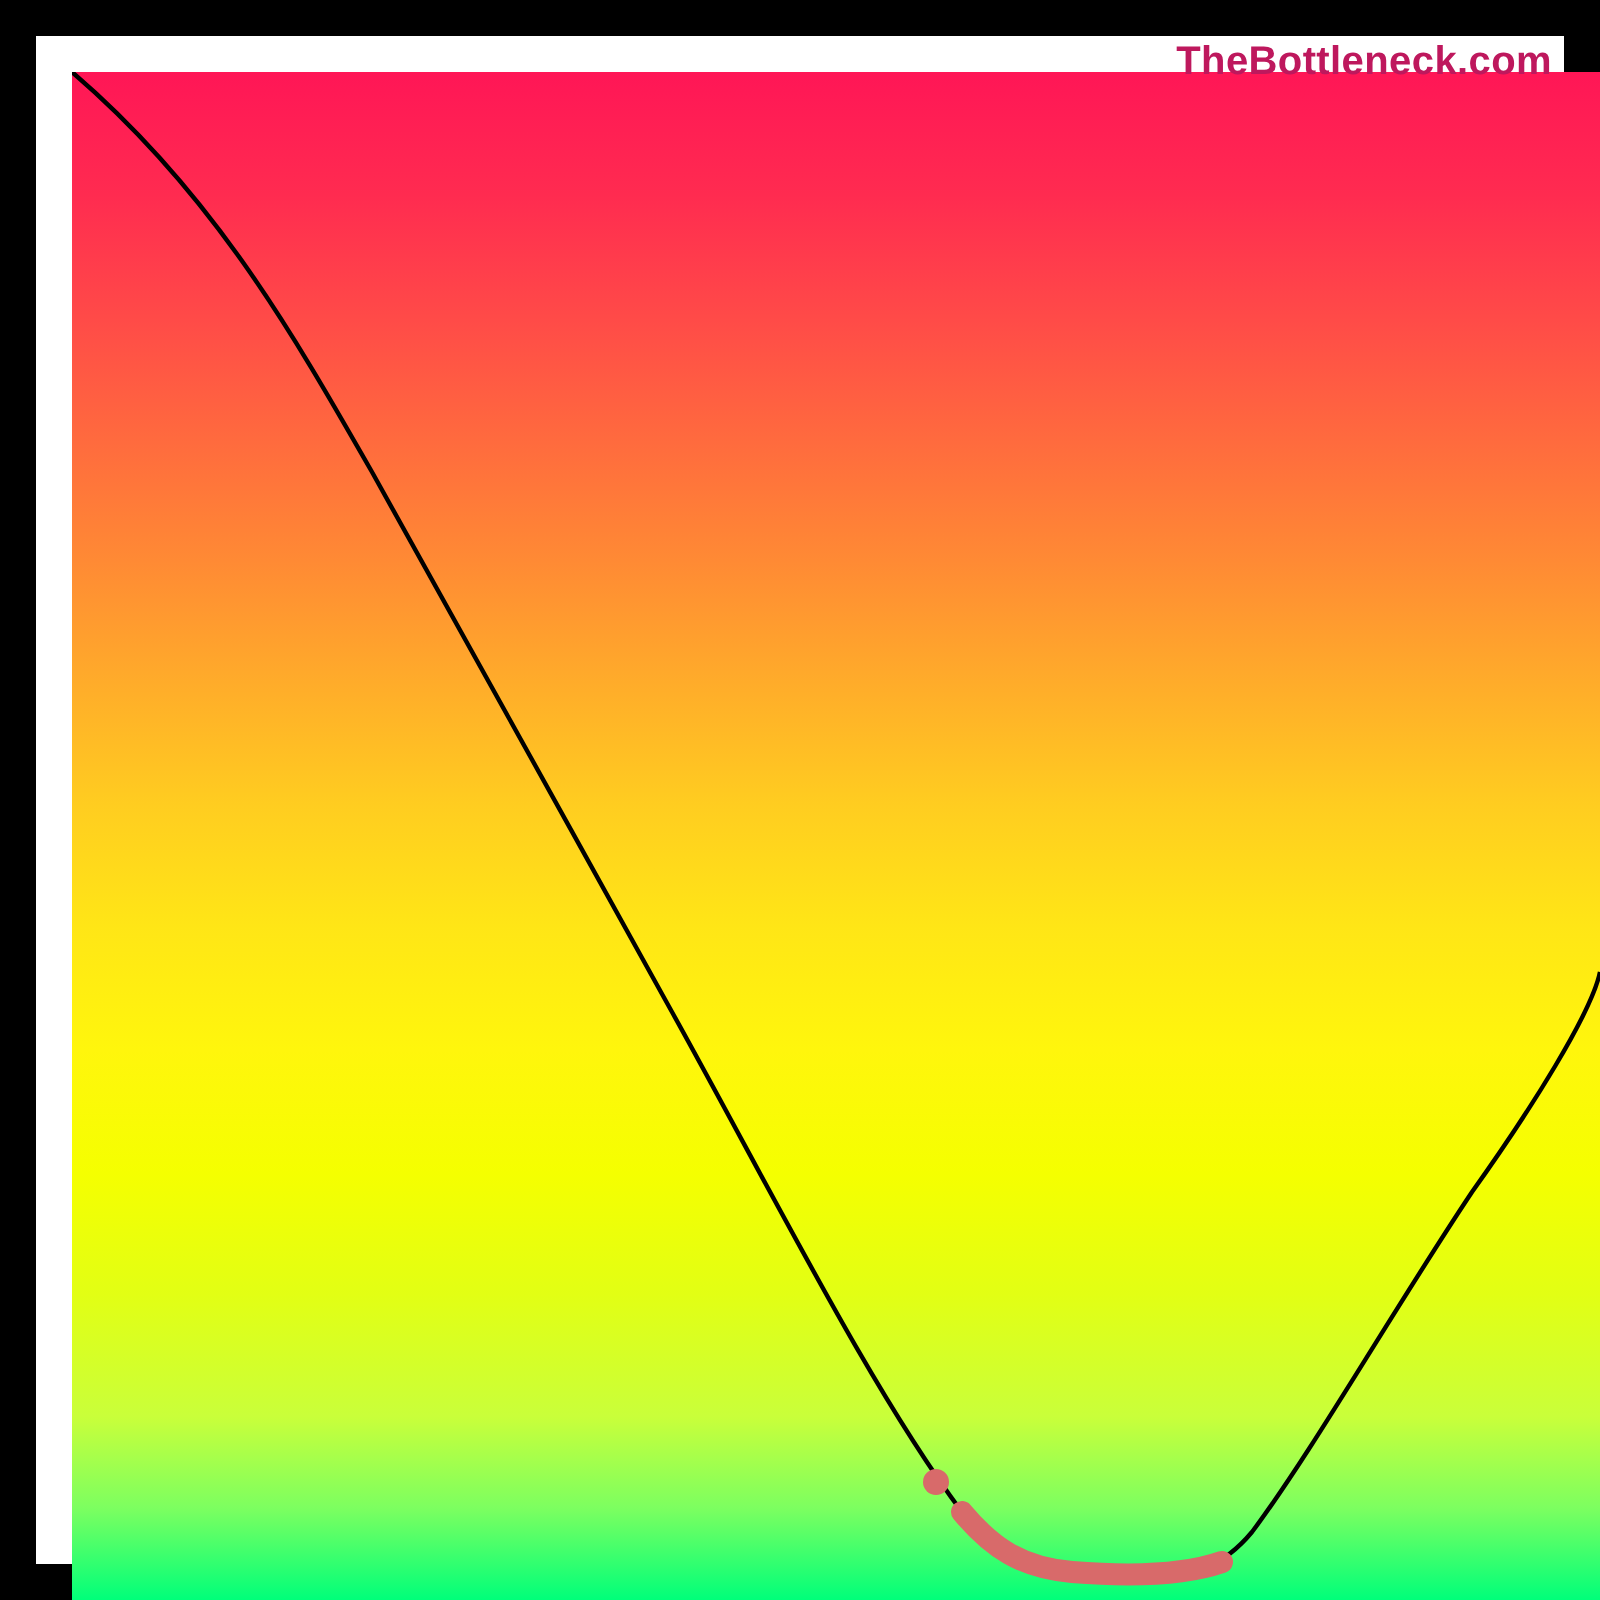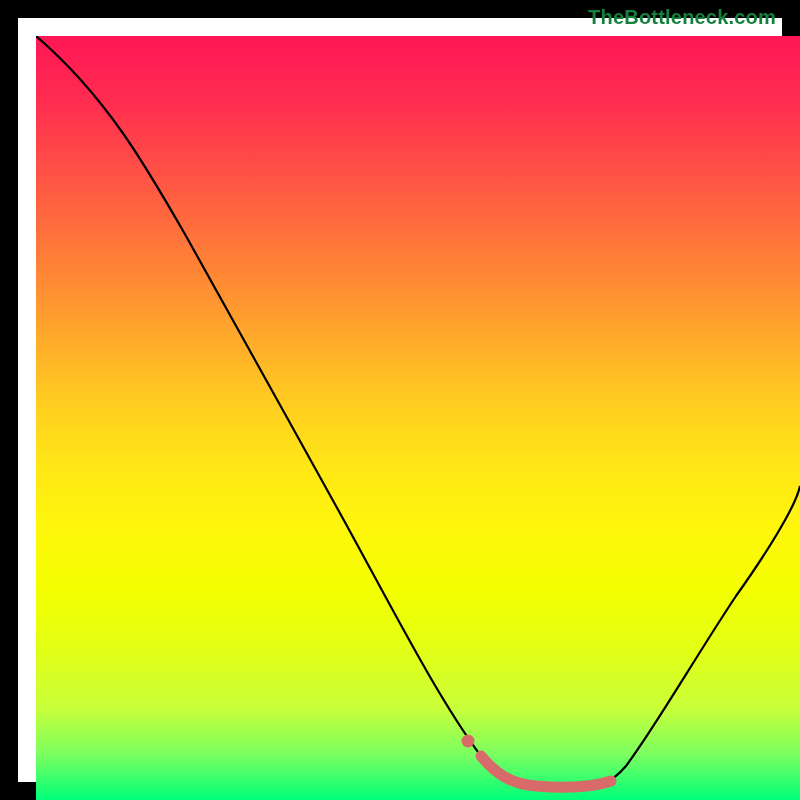--- a/index.html
+++ b/index.html
@@ -44,25 +44,25 @@
       #fff60c 64%,
       #f5ff00 72%,
       #e2ff14 80%,
       #c9ff3a 88%,
       #7cff60 94%,
       #00ff7a 100%
     );
   }
   .watermark {
     position: absolute;
-    top: 6px;
+    top: 20px;
     right: 24px;
     font-size: 20px;
     font-weight: 600;
-    color: #15803d;
+    color: #be185d;
     letter-spacing: 0.2px;
     z-index: 30;
   }
   svg.lines {
     position: absolute;
     inset: 0;
     z-index: 20;
   }
 </style>
 </head>

